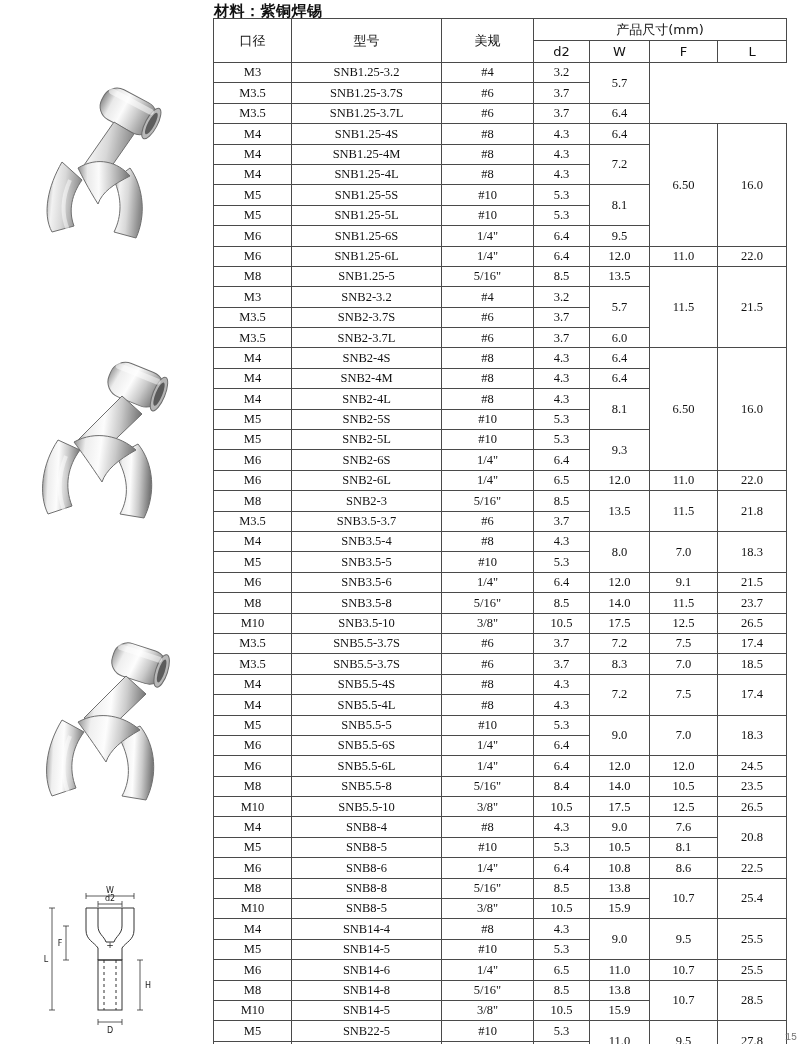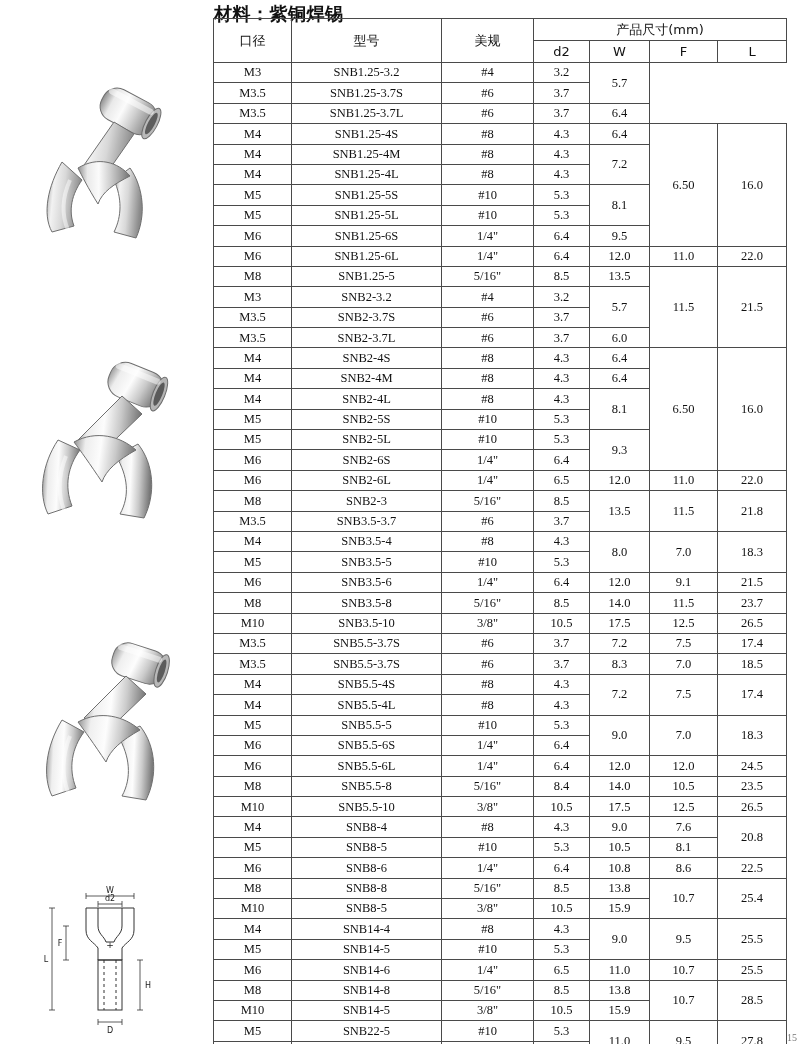--- a/index.html
+++ b/index.html
@@ -32,21 +32,21 @@
   }
   #photo-1 { top: 76px; }
   #photo-2 { top: 344px; }
   #photo-3 { top: 628px; }
 
   
   #material-caption {
     position: absolute;
     left: 214px;
     top: 2px;
-    font-size: 18px;
+    font-size: 15px;
     font-family: "DejaVu Sans", sans-serif;
     font-weight: bold;
     letter-spacing: 0.5px;
     white-space: nowrap;
     text-align: center;
   }
 
   
   #spec-table-wrap {
     position: absolute;
@@ -96,21 +96,21 @@
     width: 160px;
     height: 150px;
   }
 
   #page-number {
     position: absolute;
     right: 3px;
     bottom: 1px;
     font-size: 10px;
     color: #777;
-    font-family: Liberation Serif, serif;
+    font-family: Liberation Mono, monospace;
   }
 </style>
 </head>
 <body>
 
 <div id="photo-column">
 
   <svg class="terminal-photo" id="photo-1" viewBox="0 0 178 170">
     <defs>
       <linearGradient id="met1" x1="0" y1="0" x2="1" y2="0">

